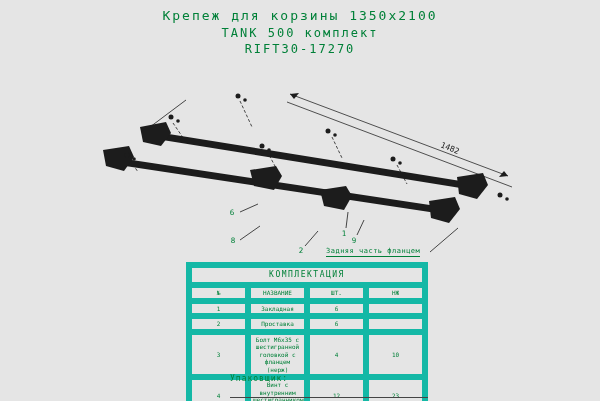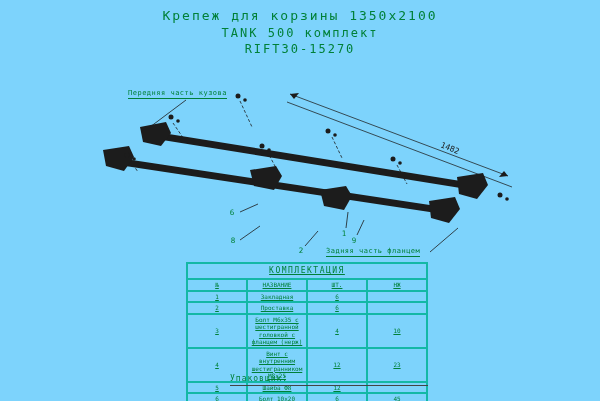--- a/index.html
+++ b/index.html
@@ -1,49 +1,49 @@
 <!DOCTYPE html>
 <html style="--accent: #008038; --ink: #1c1c1c;"><head>
 <meta charset="utf-8">
 <style>
   html,body{margin:0;padding:0;background:#fff;}
-  .page{position:relative;width:600px;height:401px;background:#7dd3fc;overflow:hidden;
+  .page{position:relative;width:600px;height:401px;background:#e5e5e5;overflow:hidden;
         font-family:"DejaVu Sans Mono",monospace;}
   .titleblock{position:absolute;top:8px;left:0;right:0;text-align:center;color:var(--accent);}
   .t1{font-size:13px;letter-spacing:2px;}
   .t2{font-size:12px;letter-spacing:2px;margin-top:3px;}
   .t3{font-size:12px;letter-spacing:2px;margin-top:2px;}
   .draw{position:absolute;left:0;top:0;width:600px;height:401px;}
   .lbl{position:absolute;color:var(--accent);font-size:7px;border-bottom:1px solid var(--accent);
        padding-bottom:1px;white-space:nowrap;letter-spacing:0.5px;}
   .lbl-front{left:128px;top:89px;}
   .lbl-rear{left:326px;top:247px;}
   .callout{position:absolute;color:var(--accent);font-size:7.5px;transform:translate(-50%,-50%);}
   .parts{position:absolute;left:186px;top:262px;width:242px;border-collapse:collapse;
          color:var(--accent);font-size:6px;table-layout:fixed;}
-  .parts th,.parts td{border:2px solid #14b8a6;padding:1px 2px;text-align:center;
-         line-height:1.25;font-weight:normal;overflow:hidden;text-decoration:underline;}
+  .parts th,.parts td{border:6px solid #14b8a6;padding:1px 2px;text-align:center;
+         line-height:1.25;font-weight:normal;overflow:hidden;}
   .parts .tbl-title{font-size:8px;letter-spacing:1.5px;padding:2px;}
   .c-num{width:18px;}
   .c-name{width:150px;}
   .c-qty{width:28px;}
   .c-extra{width:26px;}
   .packer{position:absolute;left:230px;top:374px;width:198px;color:var(--accent);
-          font-size:8px;border-bottom:1px solid #444;padding-bottom:2px;letter-spacing:1px;}
+          font-size:8px;border-bottom:1px solid #444;padding-bottom:14px;letter-spacing:1px;}
   .dim-text{font-size:8px;fill:var(--ink);font-family:"DejaVu Sans Mono",monospace;}
 </style>
 </head>
 <body>
 
 <div class="page">
 
   <div class="titleblock">
     <div class="t1">Крепеж для корзины 1350х2100</div>
     <div class="t2">TANK 500 комплект</div>
-    <div class="t3">RIFT30-15270</div>
+    <div class="t3">RIFT30-17270</div>
   </div>
 
   <svg class="draw" viewBox="0 0 600 401">
 
     <g stroke="var(--ink)" fill="none" stroke-width="0.8" stroke-dasharray="3 2">
       <path d="M130,160 L138,172"></path>
       <path d="M173,123 L186,142"></path>
       <path d="M240,101 L252,127"></path>
       <path d="M267,151 L276,168"></path>
       <path d="M332,137 L342,158"></path>
@@ -98,21 +98,20 @@
       <path d="M240,212 L258,204"></path>
       <path d="M240,240 L260,226"></path>
       <path d="M305,246 L318,231"></path>
       <path d="M346,228 L348,212"></path>
       <path d="M357,235 L364,220"></path>
       <path d="M186,100 L150,127"></path>
       <path d="M430,252 L458,228"></path>
     </g>
   </svg>
 
-  <div class="lbl lbl-front">Передняя часть кузова</div>
   <div class="lbl lbl-rear">Задняя часть фланцем</div>
 
   <div>
       <div class="callout" style="left: 232px; top: 212px;">6</div>
       <div class="callout" style="left: 233px; top: 240px;">8</div>
       <div class="callout" style="left: 301px; top: 250px;">2</div>
       <div class="callout" style="left: 344px; top: 233px;">1</div>
       <div class="callout" style="left: 354px; top: 240px;">9</div>
     </div>
 

